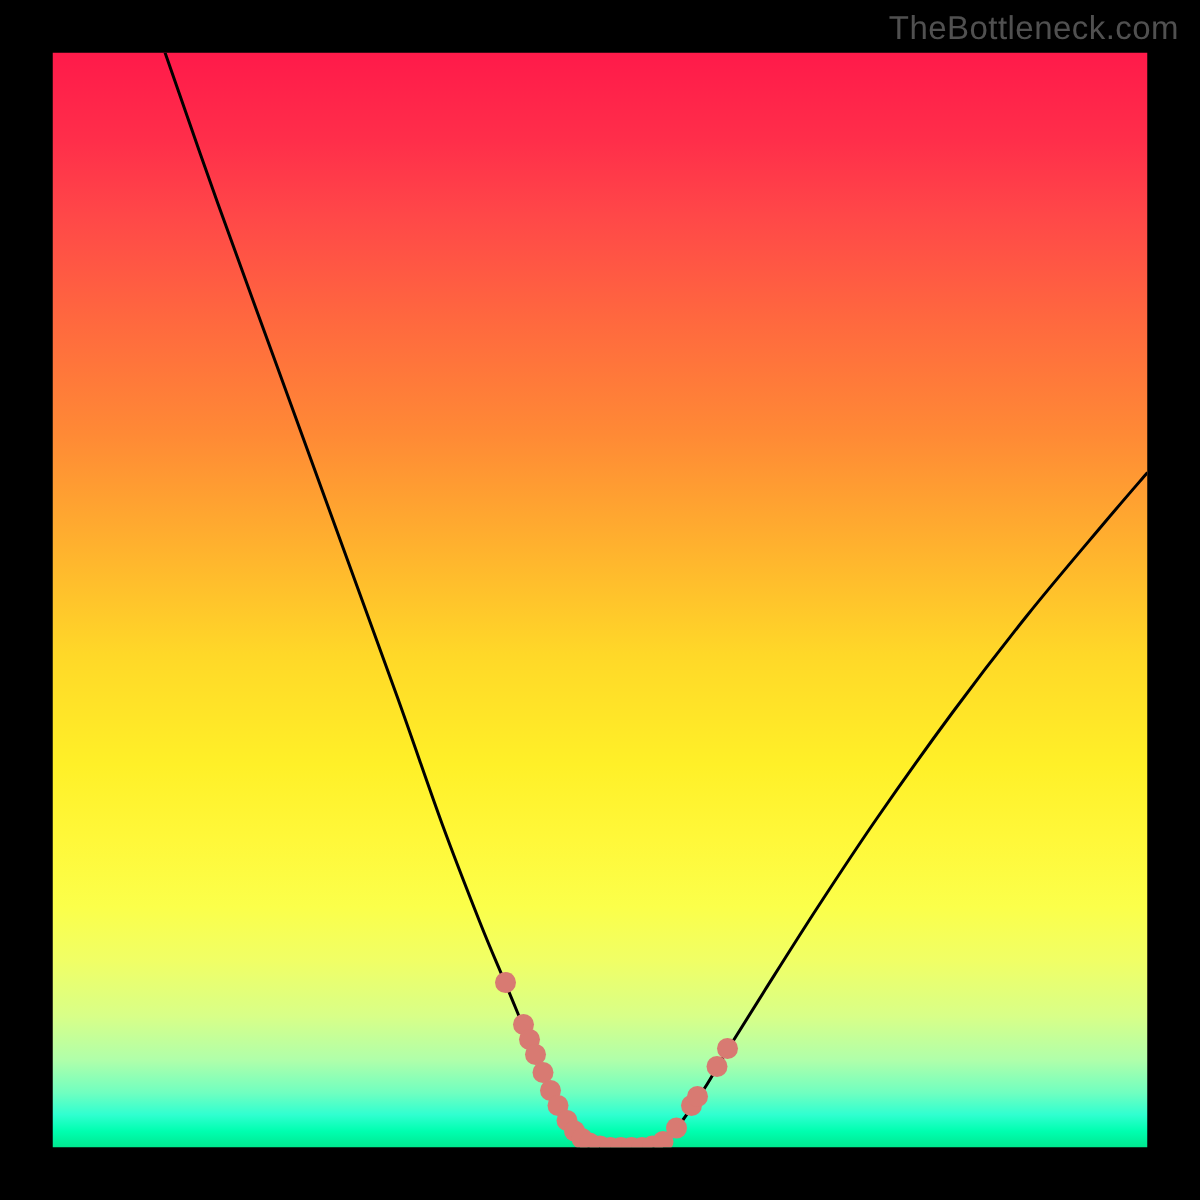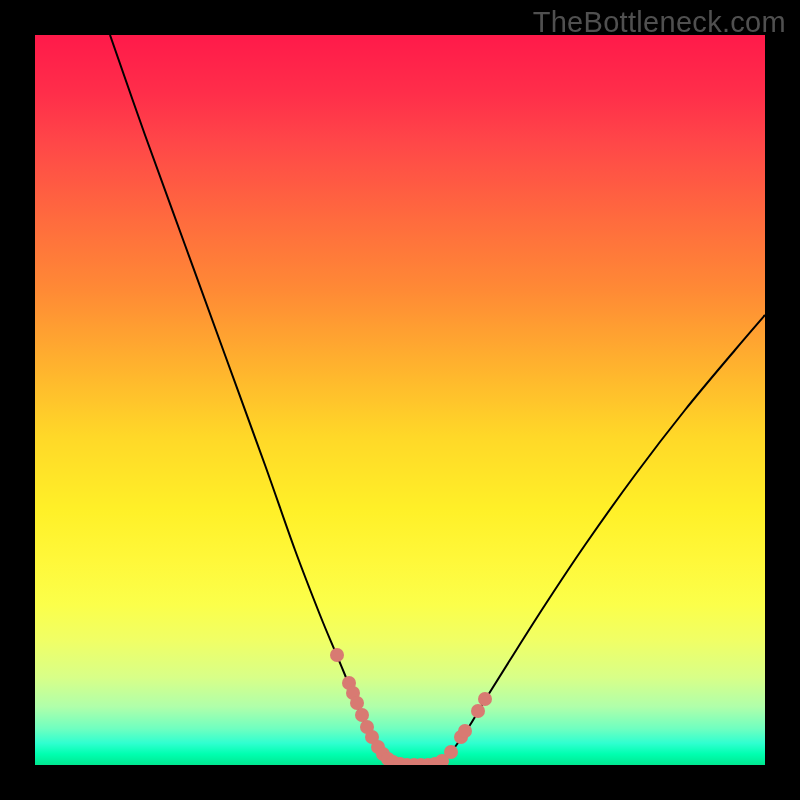--- a/index.html
+++ b/index.html
@@ -9,21 +9,21 @@
     height: 800px;
     background: #000;
     position: relative;
     font-family: Arial, sans-serif;
   }
   .watermark {
     position: absolute;
     top: 6px;
     right: 14px;
     color: #505050;
-    font-size: 29px;
+    font-size: 22px;
     font-weight: 500;
     letter-spacing: 0.3px;
     z-index: 10;
   }
   .plot-area {
     position: absolute;
     left: 35px;
     top: 35px;
     width: 730px;
     height: 730px;

